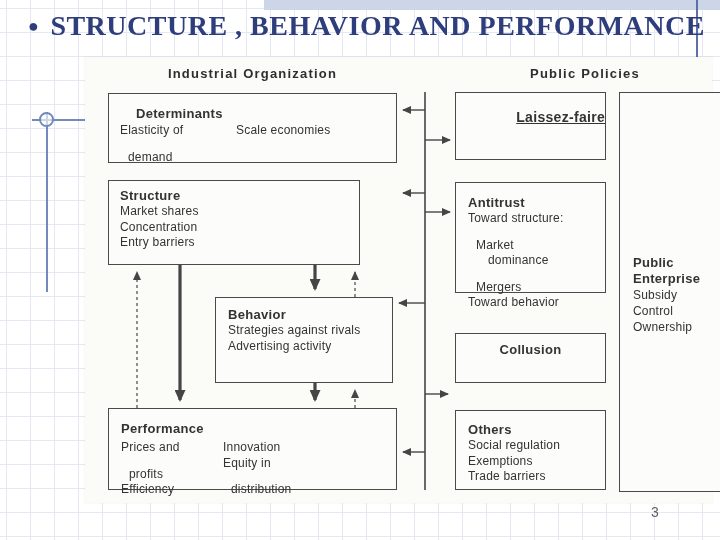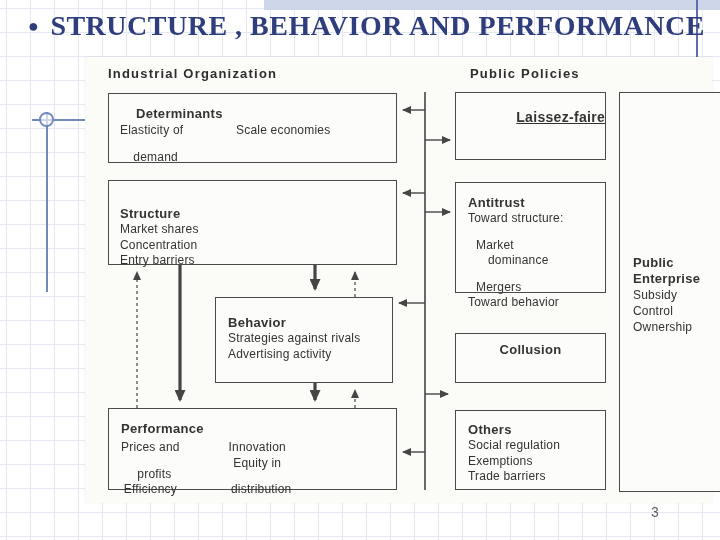--- a/index.html
+++ b/index.html
@@ -27,37 +27,37 @@
   .title{
     position:absolute;left:28px;top:10px;width:692px;white-space:nowrap;
     font-family:"Liberation Serif",serif;font-weight:bold;font-size:28px;
     color:#2e3d7c;letter-spacing:.5px;
   }
   .bullet{font-size:18px;vertical-align:3px;margin-right:11px;}
 
   
   .scan{position:absolute;left:85px;top:57px;width:627px;height:446px;background:#fbfbf8;box-shadow:0 0 2px rgba(0,0,0,.08);}
 
-  .col-header{position:absolute;font-weight:bold;font-size:13px;letter-spacing:1.2px;color:#2e2e2e;}
+  .col-header{position:absolute;font-weight:bold;font-size:13px;letter-spacing:1.2px;color:#2e2e2e;text-align:center;}
   #hdr-io{left:108px;top:66px;width:289px;}
   #hdr-pp{left:470px;top:66px;width:230px;}
 
   .box{position:absolute;border:1.5px solid #4a4a4a;background:#fcfcfa;color:#333;}
   .bt{font-weight:bold;font-size:13px;letter-spacing:.3px;line-height:17px;}
   .line{font-size:12px;line-height:15.5px;letter-spacing:.2px;white-space:nowrap;}
   .ind1{padding-left:8px;margin-top:11px;}
   .ind2{padding-left:20px;}
-  .col{position:absolute;text-align:center;}
+  .col{position:absolute;}
 
   #box-determinants{left:108px;top:93px;width:289px;height:70px;padding:11px 0 0 27px;}
   #box-determinants .col.c1{left:11px;top:29px;}
   #box-determinants .col.c2{left:127px;top:29px;}
 
-  #box-structure{left:108px;top:180px;width:289px;height:85px;padding:24px 0 0 11px;}
-  #box-behavior{left:215px;top:297px;width:178px;height:86px;padding:16px 0 0 12px;}
+  #box-structure{left:108px;top:180px;width:252px;height:85px;padding:6px 0 0 11px;}
+  #box-behavior{left:215px;top:297px;width:178px;height:86px;padding:8px 0 0 12px;}
 
   #box-performance{left:108px;top:408px;width:289px;height:82px;padding:11px 0 0 12px;}
   #box-performance .col.c1{left:12px;top:31px;}
   #box-performance .col.c2{left:114px;top:31px;}
 
   #box-laissez{left:455px;top:92px;width:151px;height:68px;text-align:right;padding-top:16px;text-decoration:underline;}
   #box-laissez .bt{font-size:14px;}
 
   #box-antitrust{left:455px;top:182px;width:151px;height:111px;padding:11px 0 0 12px;}
   #box-regulation{left:455px;top:333px;width:151px;height:50px;text-align:center;padding-top:8px;}

